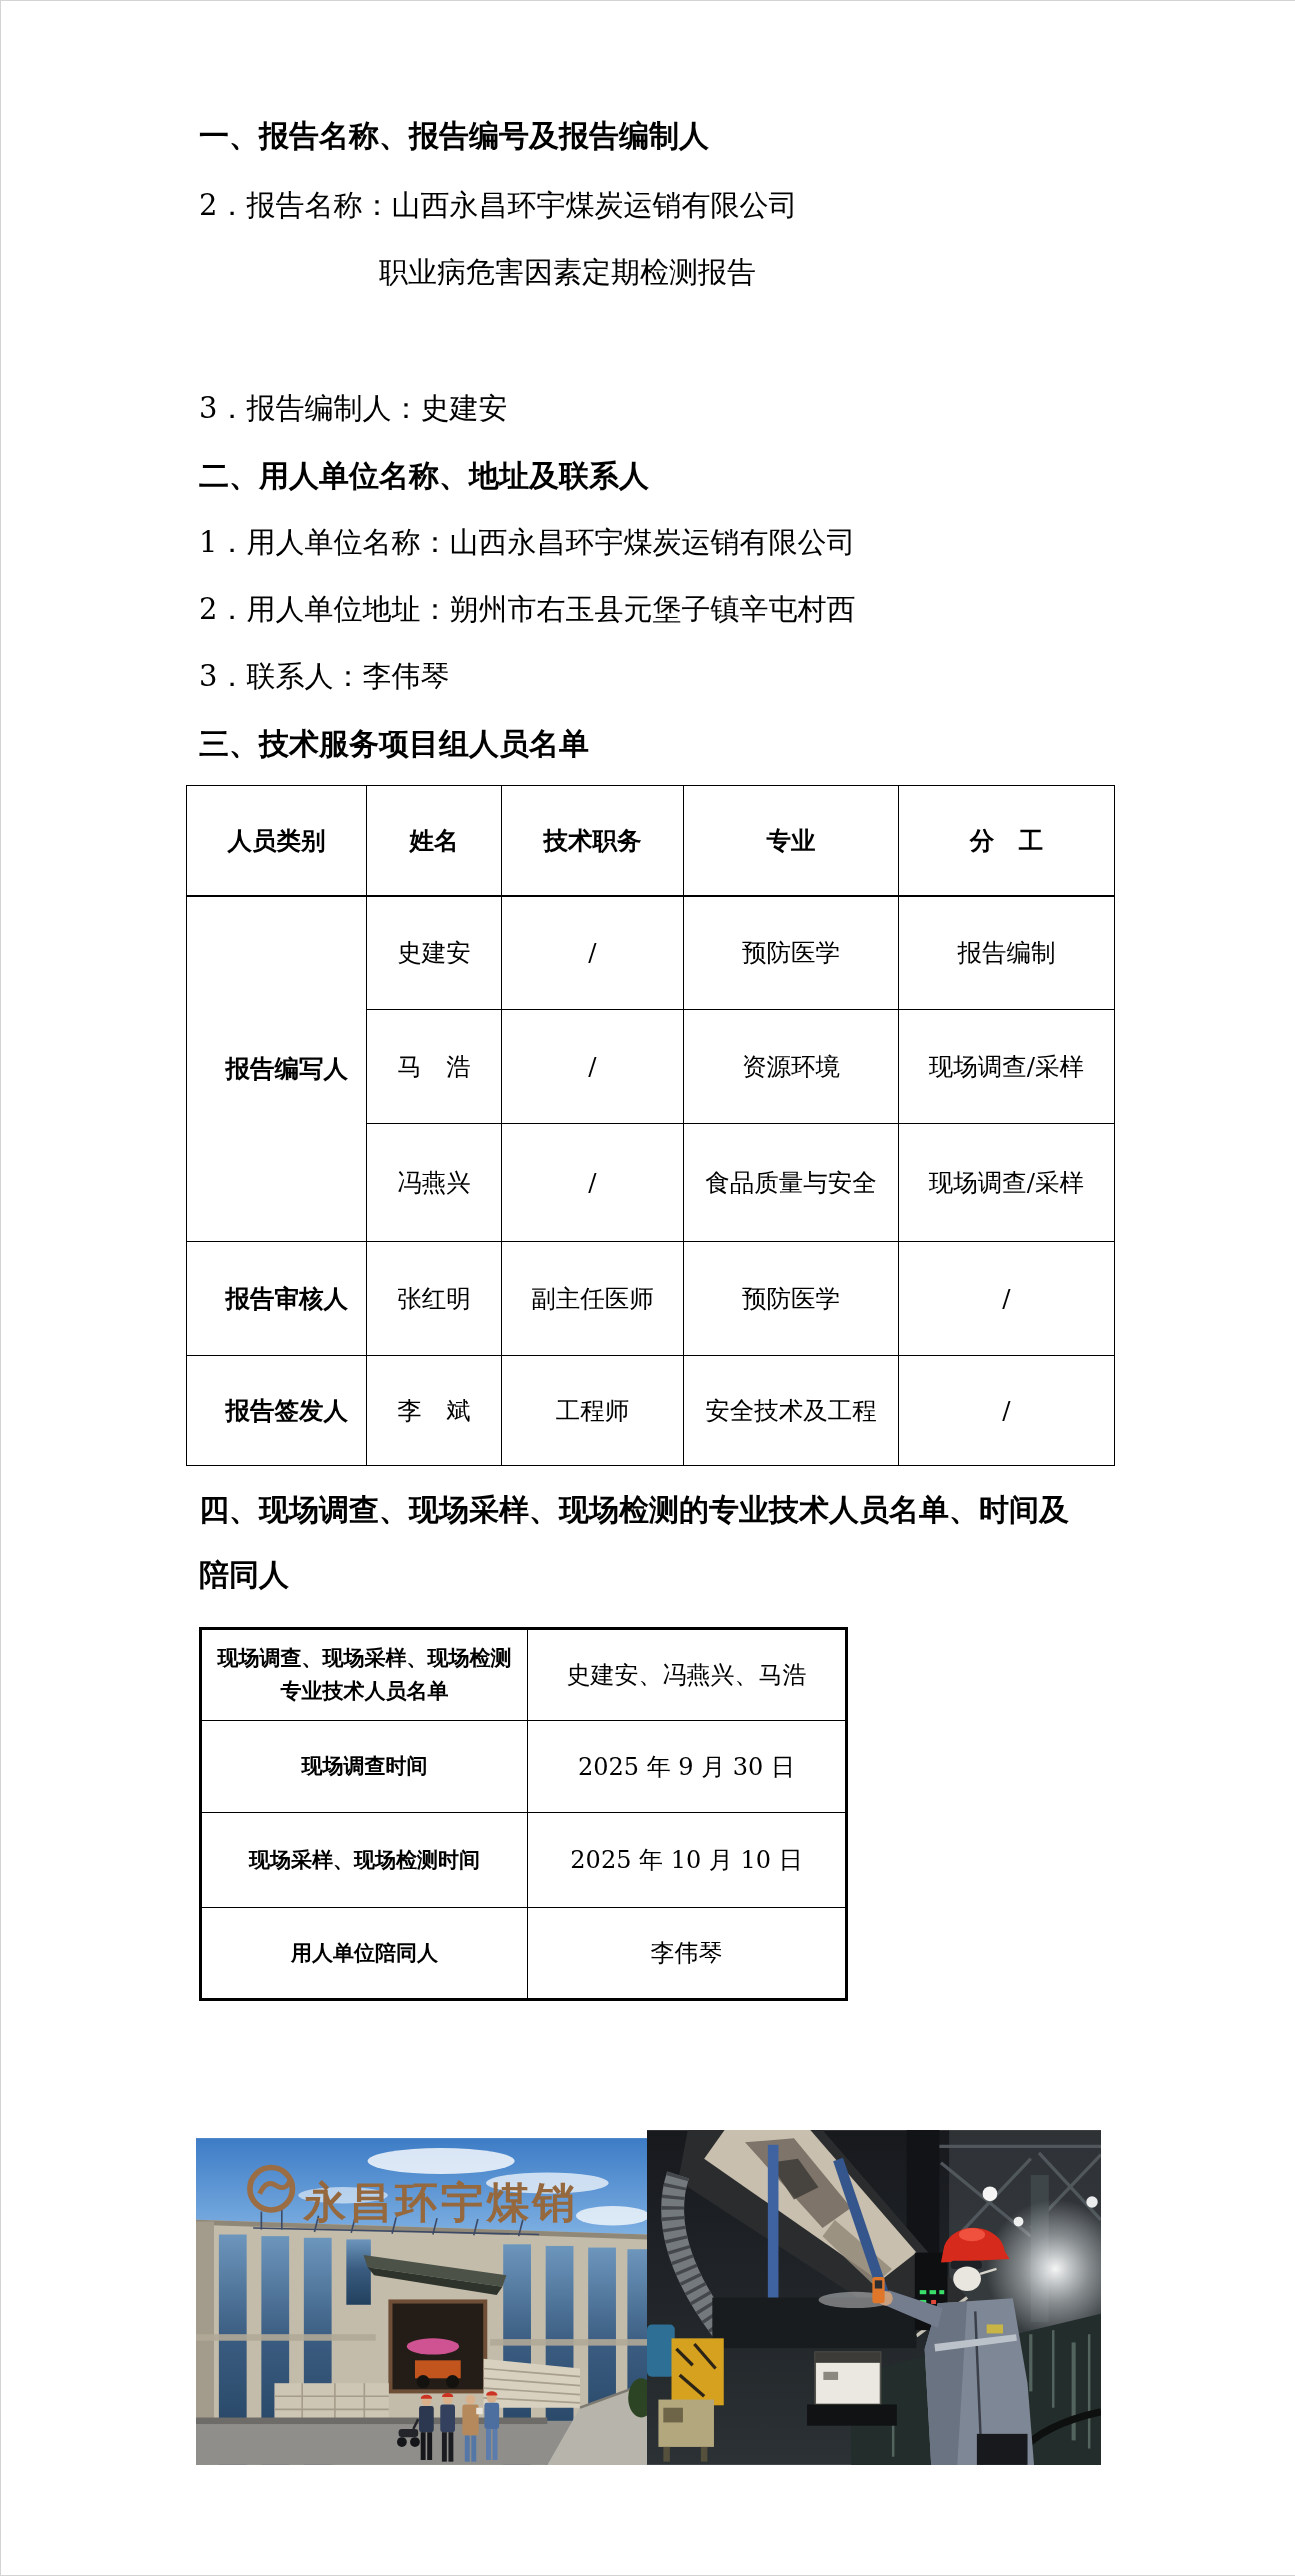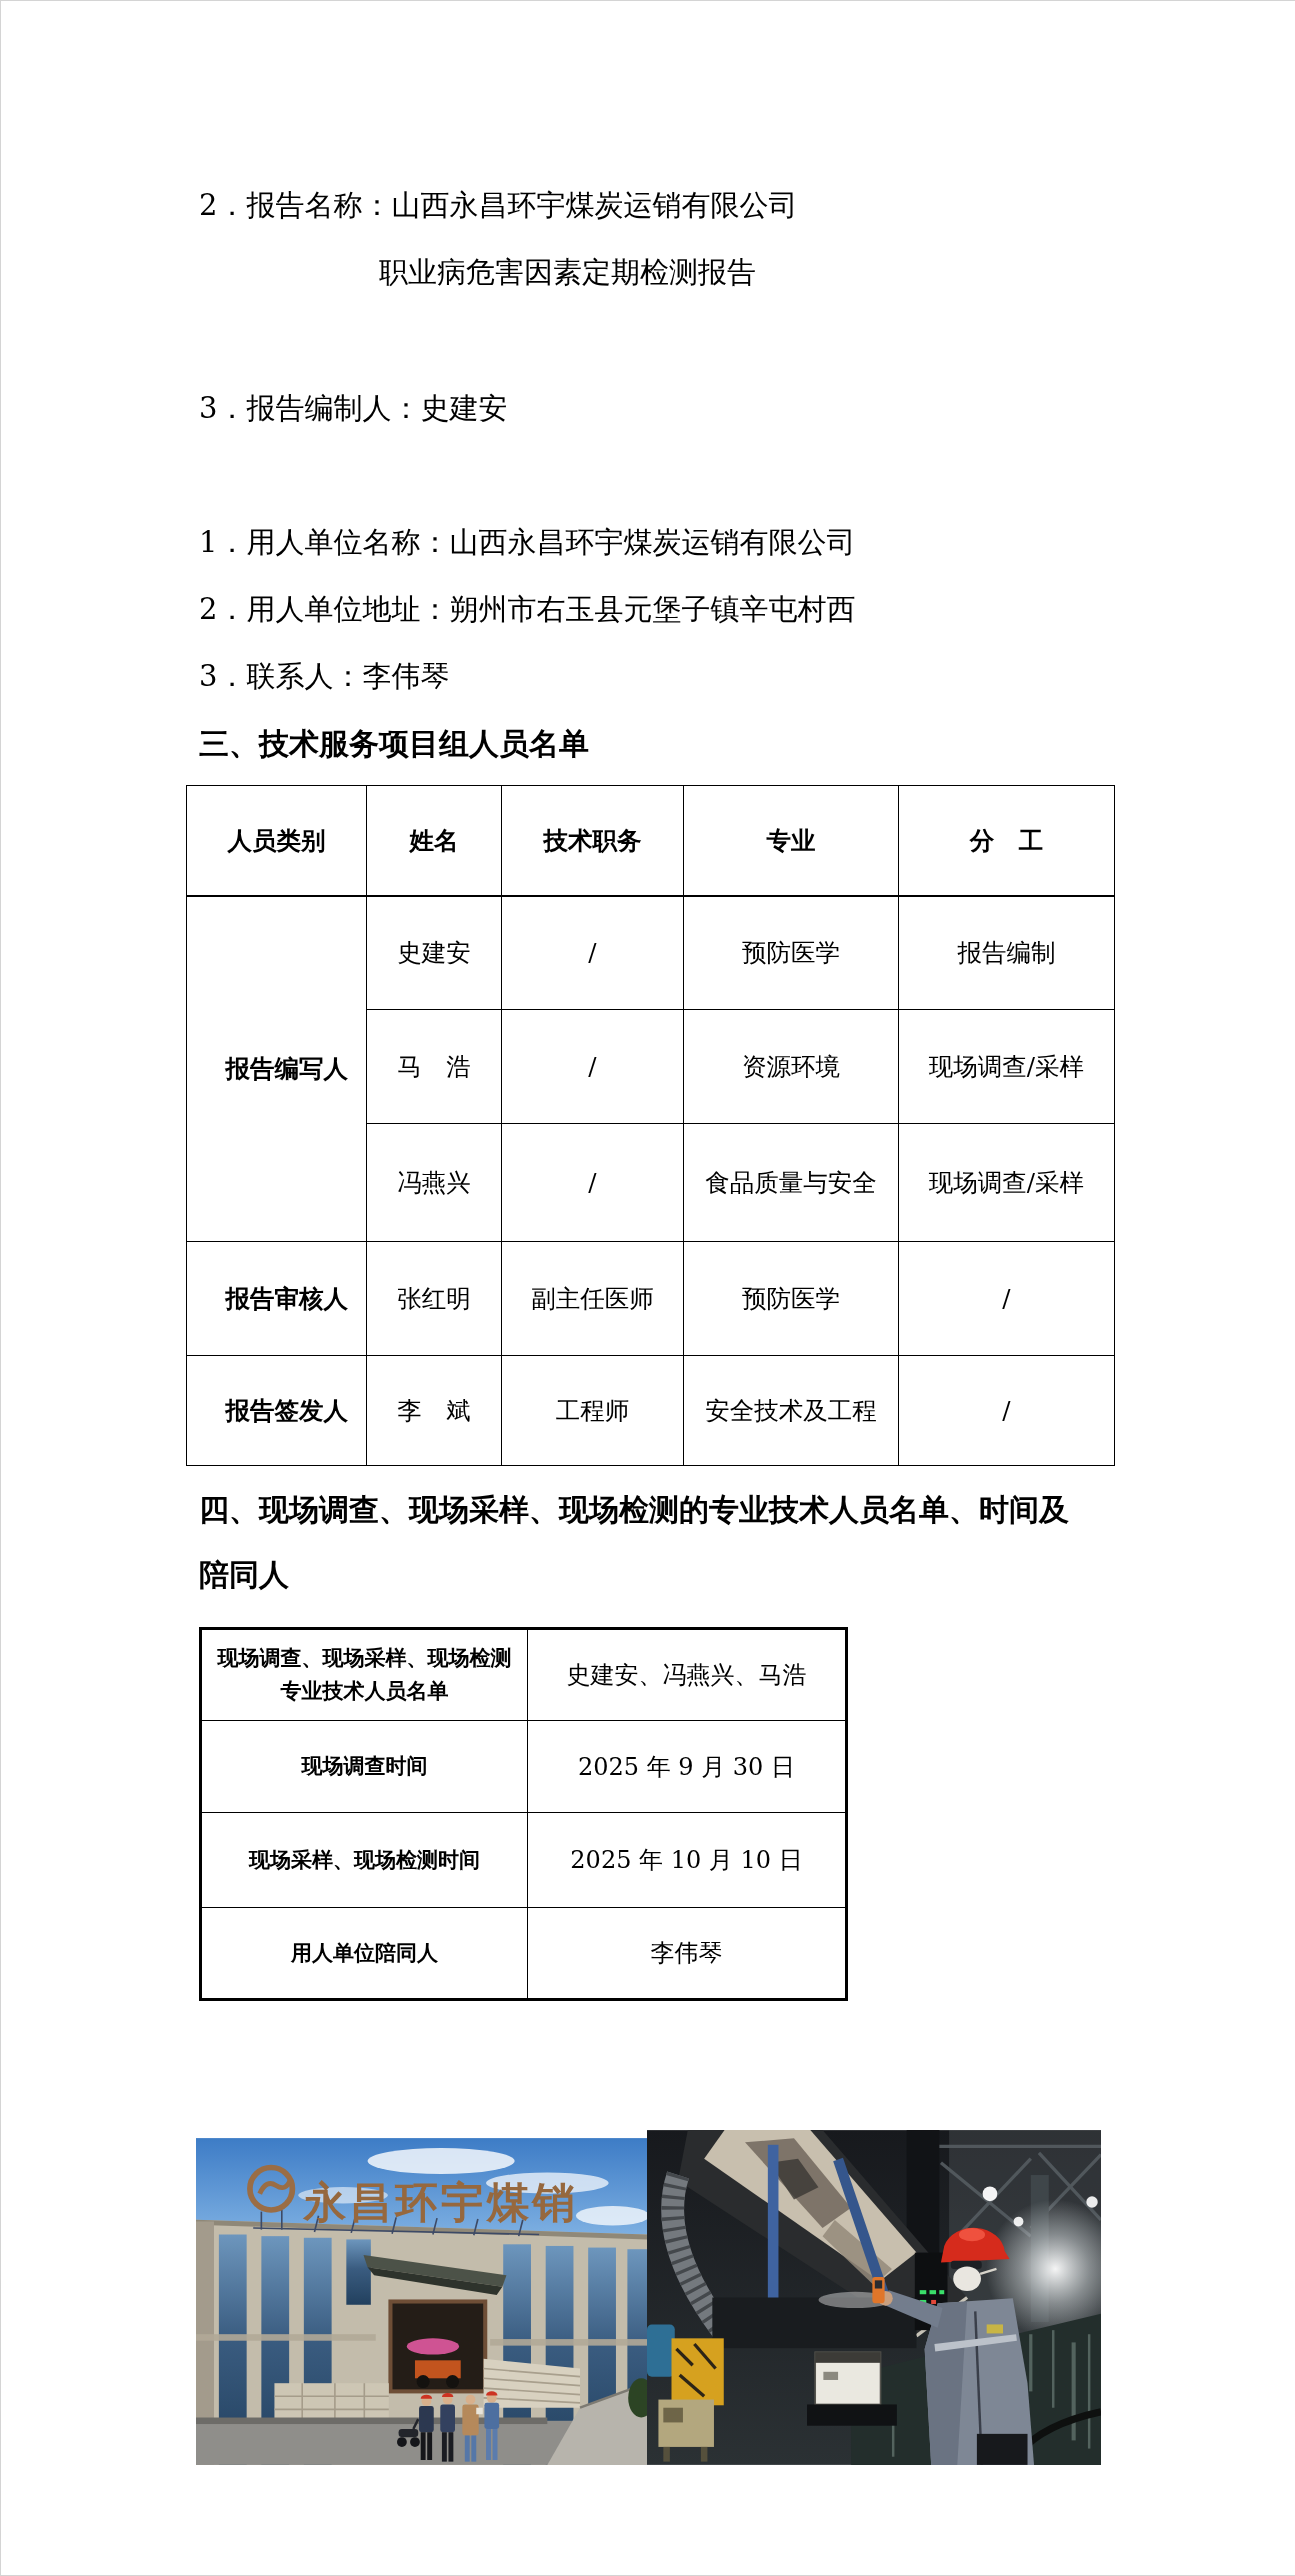--- a/index.html
+++ b/index.html
@@ -38,24 +38,26 @@
   table.t2 td.lbl{font-weight:bold;font-size:21px;line-height:1.55;}
 
   .photo{position:absolute;overflow:hidden;margin-top:12px;}
   .photo svg{display:block;}
 </style>
 </head>
 <body>
 
 <div class="page">
 
+  <div class="tl hd" style="top:101px">一、报告名称、报告编号及报告编制人</div>
   <div class="tl" style="top:171px">2．报告名称：山西永昌环宇煤炭运销有限公司</div>
   <div class="tl ind" style="top:238px">职业病危害因素定期检测报告</div>
   <div class="tl" style="top:374px">3．报告编制人：史建安</div>
 
+  <div class="tl hd" style="top:441px">二、用人单位名称、地址及联系人</div>
   <div class="tl" style="top:508px">1．用人单位名称：山西永昌环宇煤炭运销有限公司</div>
   <div class="tl" style="top:575px">2．用人单位地址：朔州市右玉县元堡子镇辛屯村西</div>
   <div class="tl" style="top:642px">3．联系人：李伟琴</div>
 
   <div class="tl hd" style="top:709px">三、技术服务项目组人员名单</div>
 
   <table class="t1">
     <colgroup>
       <col style="width:180px">
         <col style="width:135px">

